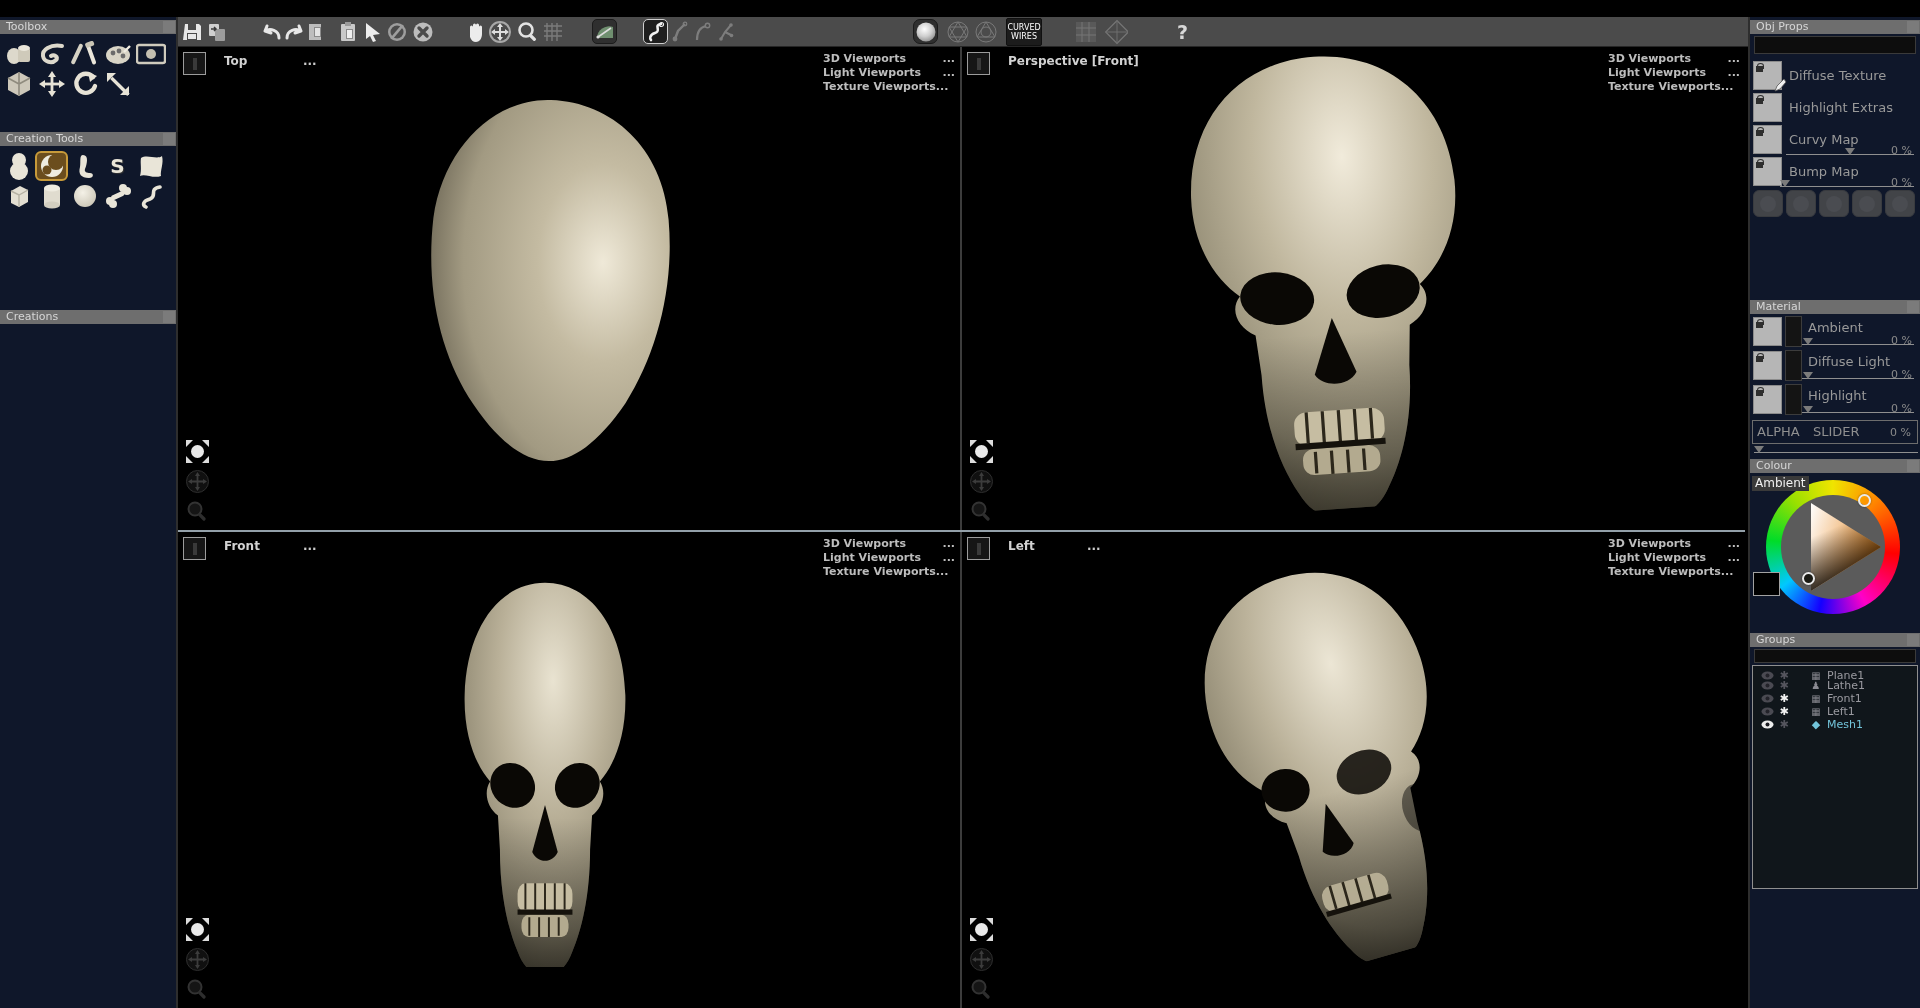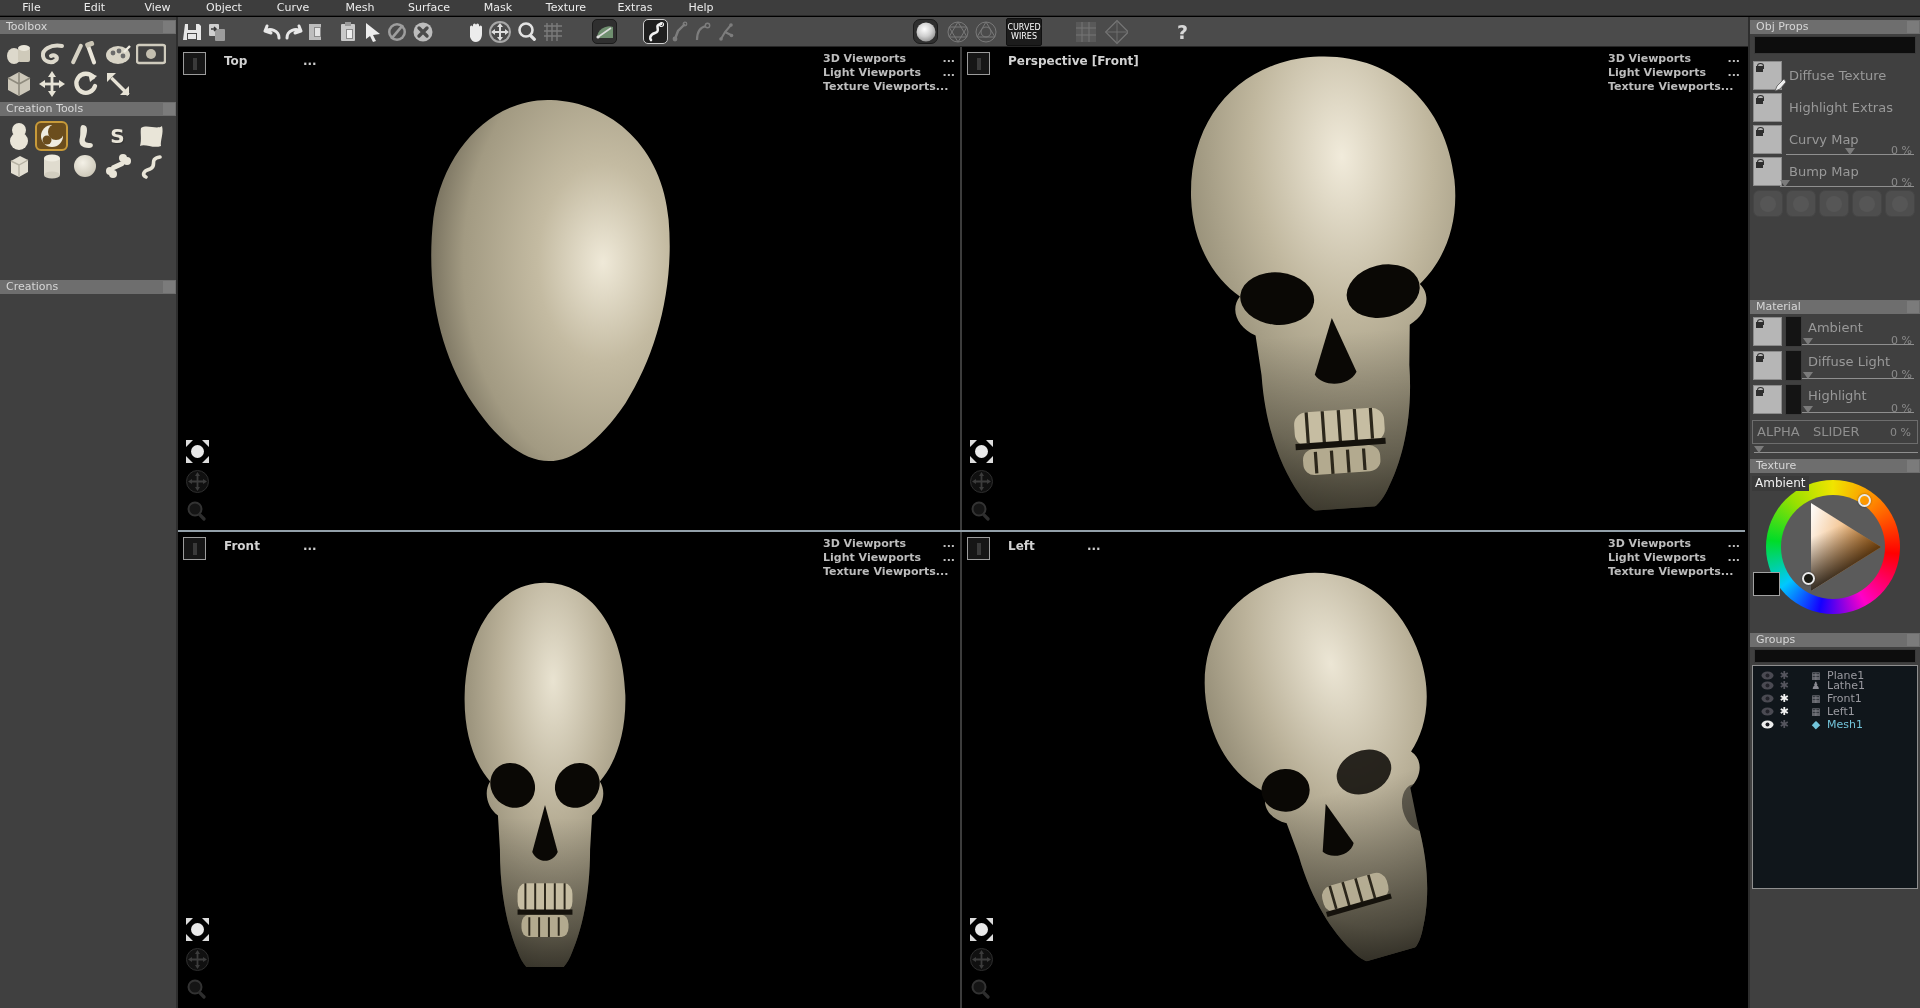--- a/index.html
+++ b/index.html
@@ -14,21 +14,21 @@
   #toolbar { position:absolute; left:178px; top:17px; width:1570px; height:30px; background:#4b4b4b; border-bottom:1px solid #262626; z-index:20; }
   .tbtn { position:absolute; top:2px; width:25px; height:25px; display:flex; align-items:center; justify-content:center; }
   .tbtn svg { display:block; }
   .dim { opacity:.32; }
   .darkbtn { background:#2f2f2f; border:1px solid #1b1b1b; border-radius:5px; }
   .activebtn { background:#1f1f1f; border:1px solid #cfcfcf; border-radius:5px; }
   .cw-btn { position:absolute; top:1px; width:36px; height:28px; background:#1c1c1c; border:1px solid #101010; border-radius:2px; color:#fff; font-size:8px; line-height:9px; text-align:center; display:flex; flex-direction:column; justify-content:center; }
   .helpbtn { color:#d8d8d8; font-size:19px; font-weight:bold; }
 
   
-  .panel { position:absolute; top:17px; height:991px; background:#404040; }
+  .panel { position:absolute; top:17px; height:991px; background:#0f172a; }
   #left-panel { left:0; width:178px; border-right:2px solid #2e2e2e; }
   #right-panel { left:1748px; width:172px; border-left:2px solid #2e2e2e; }
   .section-header { position:relative; height:14px; background:#6e6e6e; color:#d6d6d6; font-size:11px; line-height:14px; padding-left:6px; margin:0 0 2px 0; }
   .notch { position:absolute; right:1px; top:1px; width:12px; height:12px; background:#7b7b7b; }
 
   .tool-grid { display:flex; flex-wrap:wrap; padding:3px 2px; }
   .tool { width:33px; height:30px; display:flex; align-items:center; justify-content:center; color:#e3dfd2; }
   .tool svg { display:block; }
   .tool.active { background:#6b4d1d; border:2px solid #c79a3a; border-radius:6px; }
   .s-glyph { font-size:20px; font-weight:bold; color:#e9e5d8; text-shadow:1px 1px 1px #333; }
@@ -92,33 +92,20 @@
   .grp-name.sel { color:#72c4da; }
   .grp-ico.mesh { color:#72c4da; font-size:11px; }
 
   .skull { position:absolute; }
 </style>
 </head>
 <body>
 
 <div id="app">
 
-  <div id="menubar">
-    <div class="menu-item">File</div>
-    <div class="menu-item">Edit</div>
-    <div class="menu-item">View</div>
-    <div class="menu-item" style="width:70px">Object</div>
-    <div class="menu-item" style="width:68px">Curve</div>
-    <div class="menu-item" style="width:66px">Mesh</div>
-    <div class="menu-item" style="width:72px">Surface</div>
-    <div class="menu-item" style="width:66px">Mask</div>
-    <div class="menu-item" style="width:70px">Texture</div>
-    <div class="menu-item" style="width:68px">Extras</div>
-    <div class="menu-item" style="width:64px">Help</div>
-  </div>
 
   <div id="toolbar">
     <div class="tbtn" style="left:2px">
       <svg width="20" height="20">
           <path d="M2 2 h14 l2 2 v14 h-18 z" fill="#e8e8e8"></path>
           <rect x="5" y="2" width="8" height="6" fill="#4b4b4b"></rect>
           <rect x="4" y="11" width="10" height="7" fill="#4b4b4b"></rect>
           <rect x="5" y="12" width="8" height="5" fill="#e8e8e8"></rect>
         </svg>
     </div>
@@ -338,21 +325,21 @@
         </div>
       <div class="tool">
           <svg width="28" height="28">
             <path d="M3 3 L12 3 L3 12 Z" fill="#e7e3d6"></path>
             <path d="M25 25 L16 25 L25 16 Z" fill="#e7e3d6"></path>
             <rect x="12" y="5" width="3.4" height="24" transform="rotate(-45 14 14)" fill="#e7e3d6"></rect>
           </svg>
         </div>
     </div>
 
-    <div class="section-header" style="margin-top:0">
+    <div class="section-header" style="margin-top:30px">
       <span>Creation Tools</span>
       <span class="notch"></span>
     </div>
     <div class="tool-grid">
       <div class="tool">
           <svg width="26" height="28">
             <circle cx="13" cy="8" r="7" fill="#e9e5d8"></circle>
             <circle cx="13" cy="19" r="9" fill="#e9e5d8"></circle>
           </svg>
         </div>
@@ -744,21 +731,21 @@
     <div style="position:relative;height:24px;border:1px solid #6d6d6d;margin:2px 2px 0 2px">
       <span style="position:absolute;left:4px;top:3px;font-size:13px;color:#8f8f8f">ALPHA</span>
       <span style="position:absolute;left:60px;top:3px;font-size:13px;color:#8f8f8f">SLIDER</span>
       <span class="pct" style="top:5px;right:6px">0 %</span>
     </div>
     <div class="slider" style="left:2px;right:4px;top:0;position:relative;margin:8px 4px 0 2px">
         <span class="sthumb" style="left:0%"></span>
       </div>
 
     <div class="section-header" style="margin-top:6px">
-      <span>Texture</span>
+      <span>Colour</span>
       <span class="notch"></span>
     </div>
 
     <div id="colour-block">
       <span id="ambient-chip">Ambient</span>
       <div id="wheel">
         <div id="hue-ring"></div>
         <div id="ring-hole"></div>
         <svg id="sv-tri" width="104" height="104">
           <defs>

